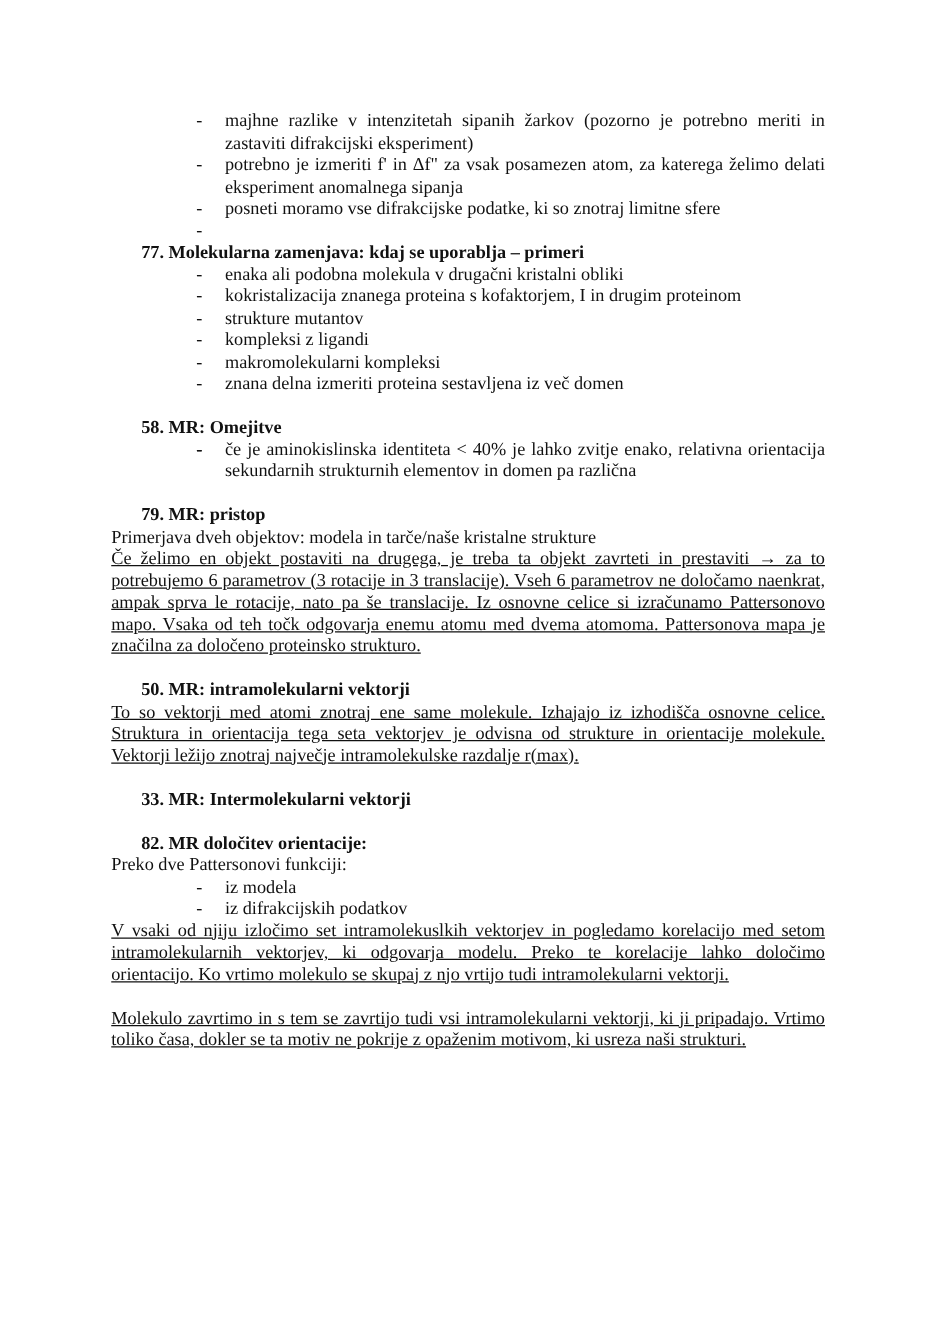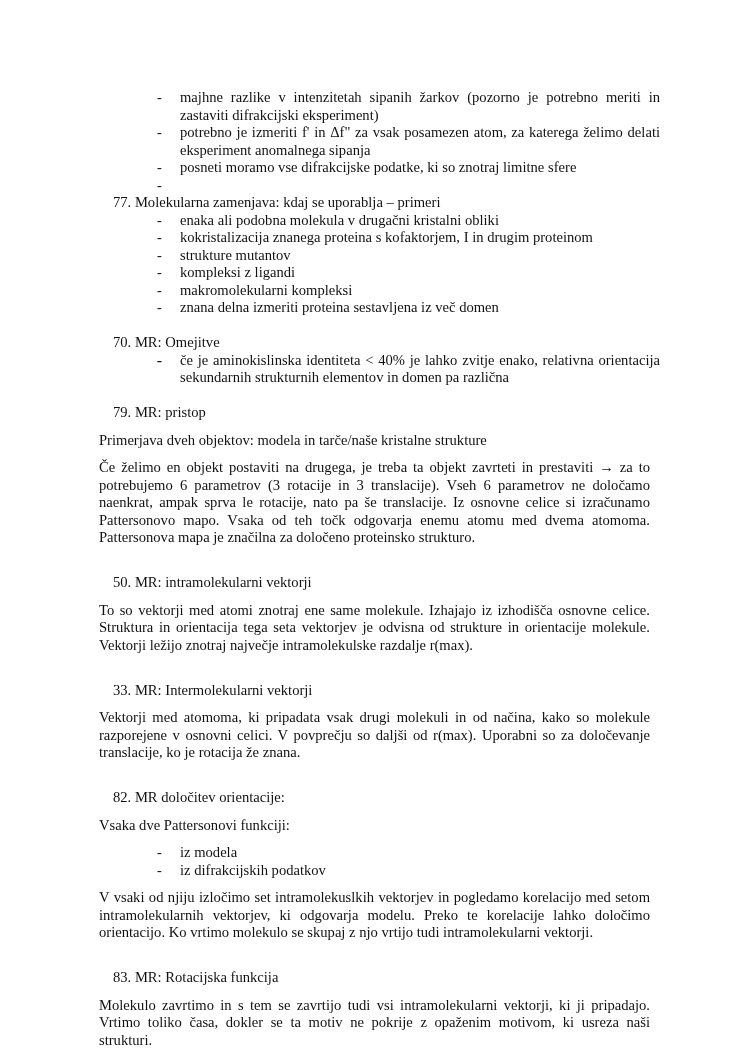--- a/index.html
+++ b/index.html
@@ -4,35 +4,35 @@
   <style>
     html, body { margin: 0; padding: 0; background: #ffffff; }
     body {
       width: 750px; height: 1061px; position: relative; overflow: hidden;
       font-family: "Liberation Serif", "DejaVu Serif", serif;
       font-size: 14.6px; line-height: 17.5px; color: #111111;
     }
     .page {
       position: absolute; left: 89px; top: 89px; width: 571px;
     }
-    .justify { text-align: justify; }
+    .justify { text-align: justify; text-decoration: underline; }
     ul.dash {
       list-style: none; margin: 0; padding: 0;
     }
     ul.dash li {
       position: relative; padding-left: 91px; text-align: justify;
     }
     ul.dash li .dash-mark {
       position: absolute; left: 68px; top: 0;
     }
     .heading {
-      padding-left: 24px; margin: 0;
+      padding-left: 24px; margin: 0; font-weight: bold;
     }
     .gap { height: 17.5px; }
-    p { margin: 10px; }
+    p { margin: 0; }
   </style>
 </head>
 <body>
 
 <div class="page">
 
   <ul class="dash">
     <li><span class="dash-mark">-</span><span>majhne razlike v intenzitetah sipanih žarkov (pozorno je potrebno meriti in zastaviti difrakcijski eksperiment)</span></li>
     <li><span class="dash-mark">-</span><span>potrebno je izmeriti f' in Δf" za vsak posamezen atom, za katerega želimo delati eksperiment anomalnega sipanja</span></li>
     <li><span class="dash-mark">-</span><span>posneti moramo vse difrakcijske podatke, ki so znotraj limitne sfere</span></li>
@@ -49,21 +49,21 @@
       <li><span class="dash-mark">-</span><span>strukture mutantov</span></li>
       <li><span class="dash-mark">-</span><span>kompleksi z ligandi</span></li>
       <li><span class="dash-mark">-</span><span>makromolekularni kompleksi</span></li>
       <li><span class="dash-mark">-</span><span>znana delna izmeriti proteina sestavljena iz več domen</span></li>
     </ul>
   </section>
 
   <div class="gap"></div>
 
   <section>
-    <p class="heading">70. MR: Omejitve</p>
+    <p class="heading">58. MR: Omejitve</p>
     <ul class="dash">
       <li><span class="dash-mark">-</span></li>
       <li><span class="dash-mark">-</span><span>če je aminokislinska identiteta &lt; 40% je lahko zvitje enako, relativna orientacija sekundarnih strukturnih elementov in domen pa različna</span></li>
     </ul>
   </section>
 
   <div class="gap"></div>
 
   <section>
     <p class="heading">79. MR: pristop</p>
@@ -75,35 +75,33 @@
 
   <section>
     <p class="heading">50. MR: intramolekularni vektorji</p>
     <p class="justify">To so vektorji med atomi znotraj ene same molekule. Izhajajo iz izhodišča osnovne celice. Struktura in orientacija tega seta vektorjev je odvisna od strukture in orientacije molekule. Vektorji ležijo znotraj največje intramolekulske razdalje r(max).</p>
   </section>
 
   <div class="gap"></div>
 
   <section>
     <p class="heading">33. MR: Intermolekularni vektorji</p>
-    <p class="justify">Vektorji med atomoma, ki pripadata vsak drugi molekuli in od načina, kako so molekule razporejene v osnovni celici. V povprečju so daljši od r(max). Uporabni so za določevanje translacije, ko je rotacija že znana.</p>
   </section>
 
   <div class="gap"></div>
 
   <section>
     <p class="heading">82. MR določitev orientacije:</p>
-    <p>Vsaka dve Pattersonovi funkciji:</p>
+    <p>Preko dve Pattersonovi funkciji:</p>
     <ul class="dash">
       <li><span class="dash-mark">-</span><span>iz modela</span></li>
       <li><span class="dash-mark">-</span><span>iz difrakcijskih podatkov</span></li>
     </ul>
     <p class="justify">V vsaki od njiju izločimo set intramolekuslkih vektorjev in pogledamo korelacijo med setom intramolekularnih vektorjev, ki odgovarja modelu. Preko te korelacije lahko določimo orientacijo. Ko vrtimo molekulo se skupaj z njo vrtijo tudi intramolekularni vektorji.</p>
   </section>
 
   <div class="gap"></div>
 
   <section>
-    <p class="heading">83. MR: Rotacijska funkcija</p>
     <p class="justify">Molekulo zavrtimo in s tem se zavrtijo tudi vsi intramolekularni vektorji, ki ji pripadajo. Vrtimo toliko časa, dokler se ta motiv ne pokrije z opaženim motivom, ki usreza naši strukturi.</p>
   </section>
 
 </div>
 
 </body></html>

